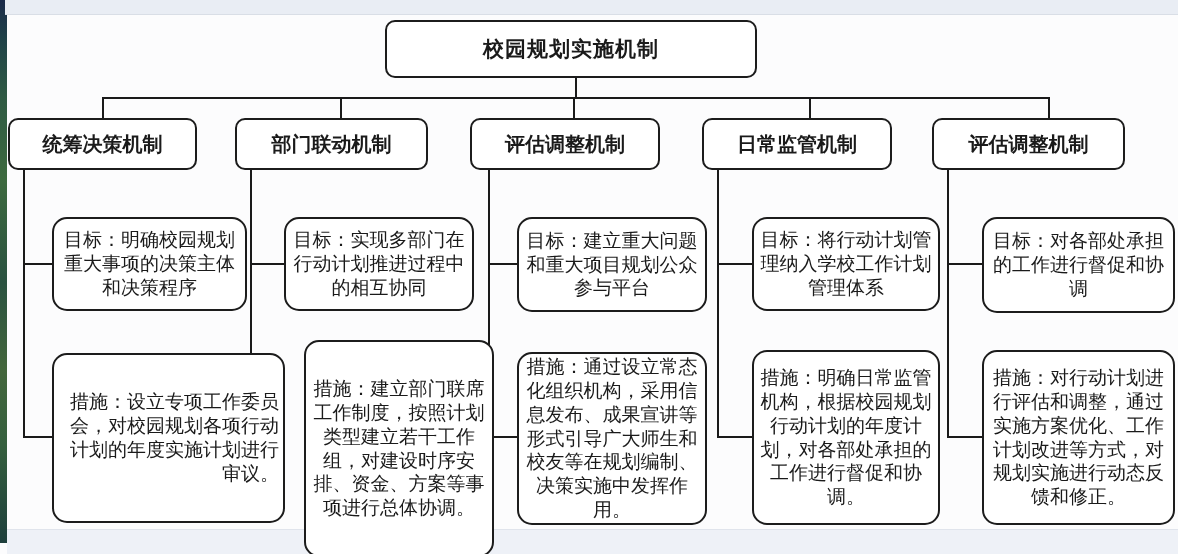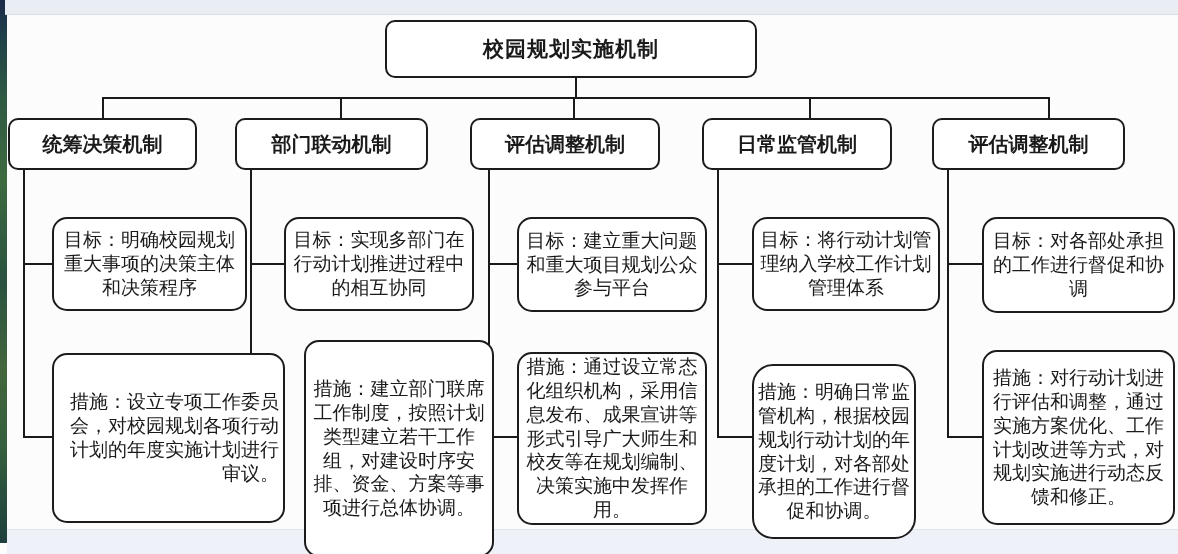--- a/index.html
+++ b/index.html
@@ -51,21 +51,21 @@
 
   .g1 { left: 52px;  top: 217px; width: 195px; height: 94px; }
   .g2 { left: 284px; top: 217px; width: 190px; height: 94px; }
   .g3 { left: 517px; top: 217px; width: 190px; height: 95px; }
   .g4 { left: 752px; top: 217px; width: 188px; height: 94px; }
   .g5 { left: 982px; top: 217px; width: 193px; height: 96px; }
 
   .m1 { left: 52px;  top: 353px; width: 233px; height: 170px; text-align: right; }
   .m2 { left: 284px; top: 340px; width: 190px; height: 217px; margin-left: 20px; }
   .m3 { left: 517px; top: 352px; width: 190px; height: 173px; }
-  .m4 { left: 752px; top: 364px; width: 164px; height: 175px; border-radius: 21px; }
+  .m4 { left: 752px; top: 350px; width: 188px; height: 175px; }
   .m5 { left: 982px; top: 350px; width: 193px; height: 175px; }
 </style>
 </head>
 <body>
 
 <div class="canvas">
 
   <div class="strip-left"></div>
   <div class="strip-top"></div>
   <div class="strip-bottom"></div>

